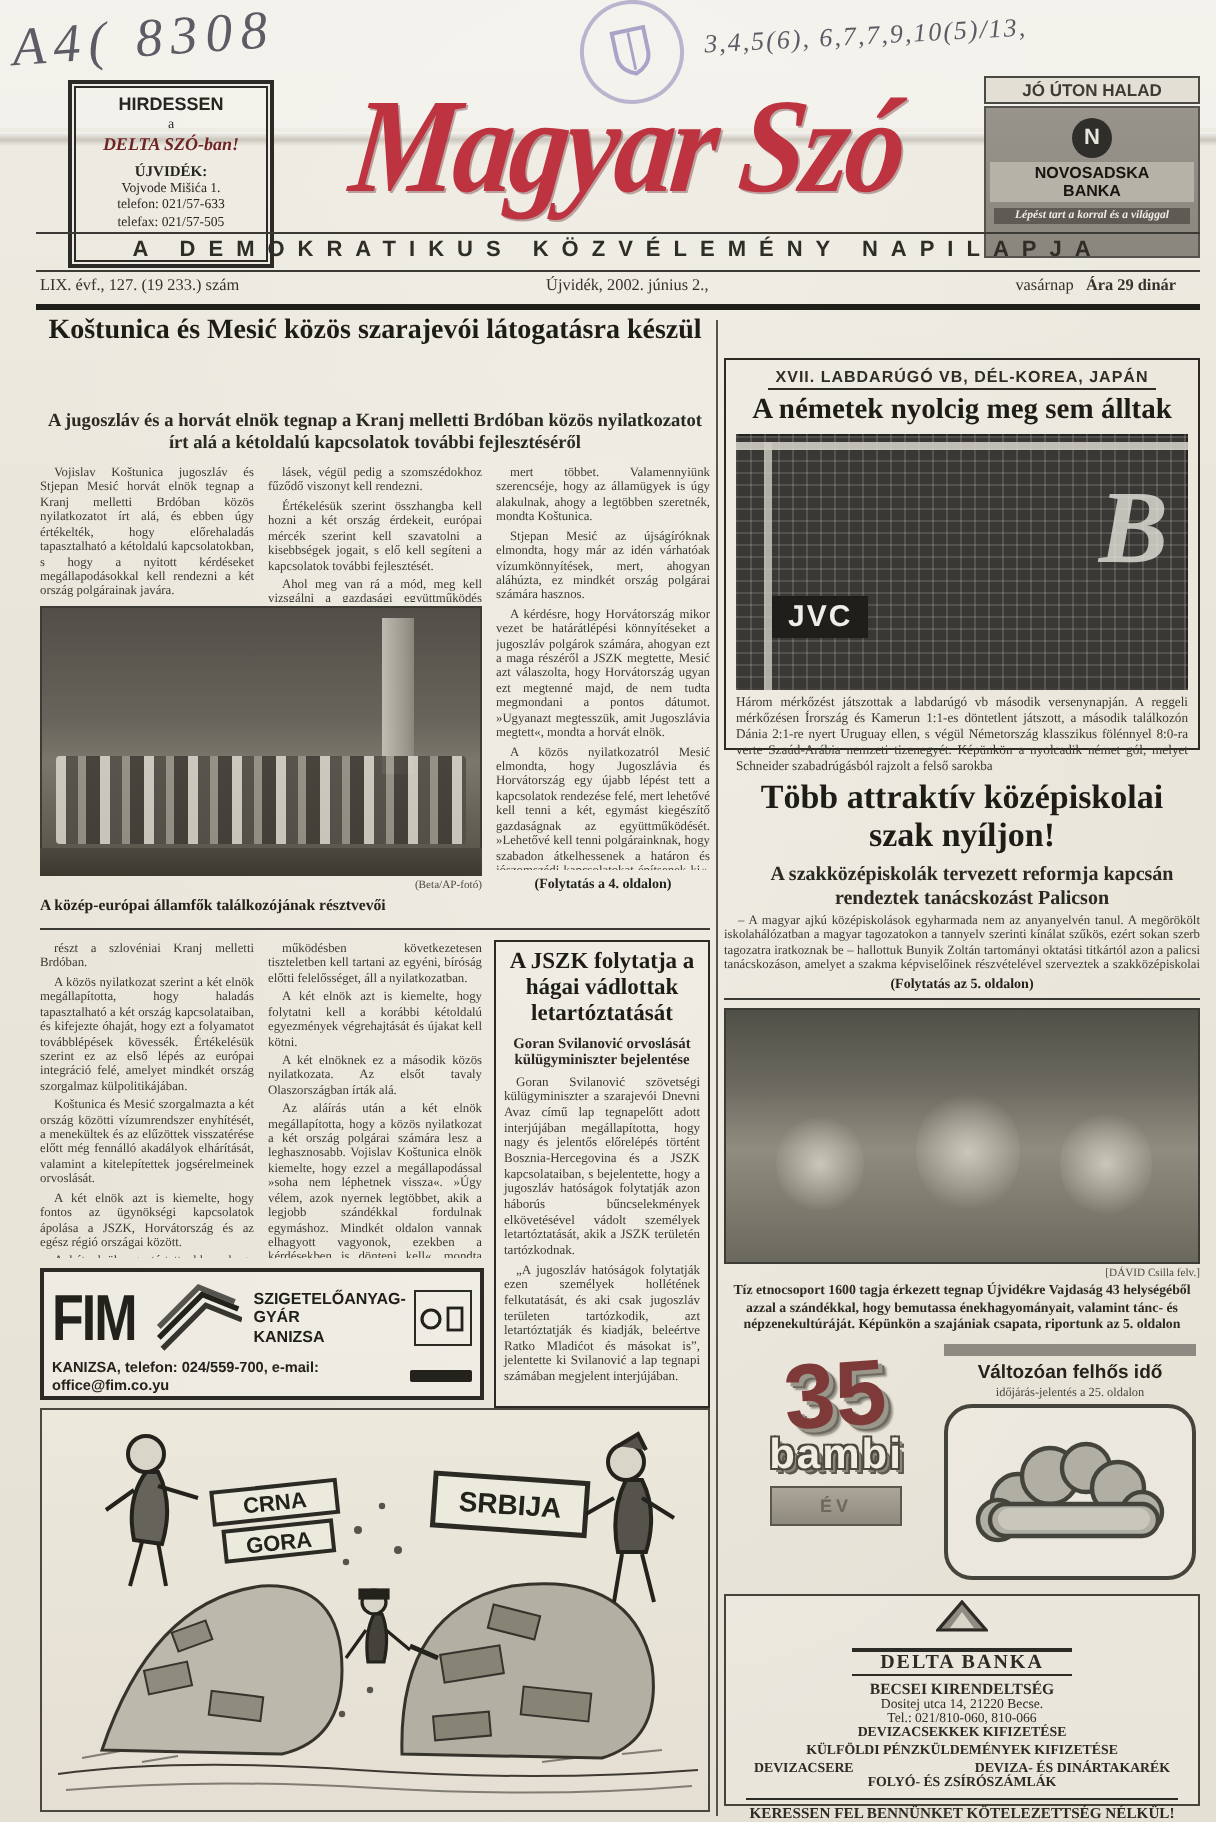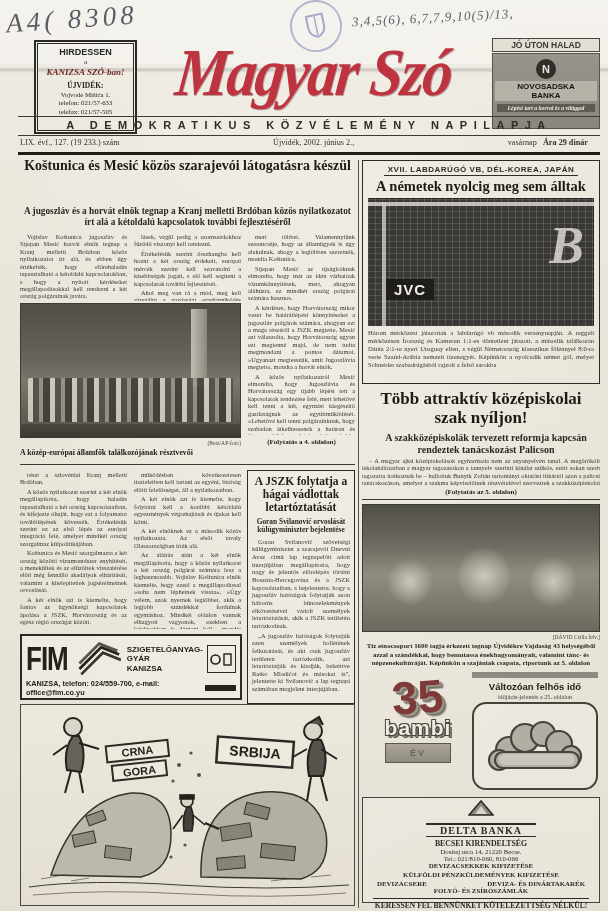--- a/index.html
+++ b/index.html
@@ -86,21 +86,21 @@
   .fim .txt{font-family:"Liberation Sans",sans-serif;font-weight:bold;font-size:8px;line-height:1.15;color:#1f1e19;}
   .fim .cert{width:30px;height:26px;border:1.5px solid #2b2a25;margin-left:4px;display:flex;align-items:center;justify-content:center;gap:2px;}
   .fim .contact{font-family:"Liberation Sans",sans-serif;font-weight:bold;font-size:7.3px;color:#23221d;display:flex;align-items:center;gap:4px;}
   .fim .smudge{display:inline-block;width:34px;height:6px;background:#23221d;border-radius:1px;}
 
   .cartoon{left:20px;top:704px;width:335px;height:202px;border:1px solid #4a483f;box-sizing:border-box;
     background:linear-gradient(180deg,#ece8dc,#e4dfd2);}
 
   
   .vdivider{left:358px;top:160px;width:1px;height:748px;background:#56544b;}
-  .wcbox{left:362px;top:160px;width:238px;height:224px;border:1.5px solid #2b2a25;box-sizing:border-box;padding:4px 5px;}
+  .wcbox{left:362px;top:179px;width:238px;height:196px;border:1.5px solid #2b2a25;box-sizing:border-box;padding:4px 5px;}
   .kicker{font-family:"Liberation Sans",sans-serif;font-weight:bold;font-size:8px;letter-spacing:.5px;
     text-align:center;color:#2e2d27;}
   .kicker span{display:inline-block;border-bottom:1px solid #2e2d27;padding:0 4px 1px;}
   .wc-head{font-weight:bold;font-size:14.5px;text-align:center;margin:2px 0 3px;color:#1d1c17;}
   .photo2{position:relative;height:128px;overflow:hidden;background:#3a3835;box-shadow:inset 0 0 0 1px #24231f;}
   .photo2 .net{position:absolute;inset:0;
     background:repeating-linear-gradient(90deg,rgba(235,233,226,.16) 0 1px,rgba(0,0,0,0) 1px 7px),
                repeating-linear-gradient(0deg,rgba(235,233,226,.14) 0 1px,rgba(0,0,0,0) 1px 6px);}
   .photo2 .bar{position:absolute;left:0;right:0;top:4px;height:4px;background:#d8d5cc;opacity:.85;}
   .photo2 .post{position:absolute;left:14px;top:4px;bottom:0;width:4px;background:#cfccc3;opacity:.8;}
@@ -163,21 +163,21 @@
   <div class="abs stamp">
     <svg width="22" height="26" viewBox="0 0 22 26">
       <path d="M3 2 h16 v12 c0 6 -5 9 -8 10 c-3 -1 -8 -4 -8 -10 z" fill="none" stroke="#7166ab" stroke-width="2"></path>
       <line x1="11" y1="3" x2="11" y2="22" stroke="#7166ab" stroke-width="1.4"></line>
     </svg>
   </div>
 
   <div class="abs adbox-left ctr">
     <div class="b1">HIRDESSEN</div>
     <div class="b2">a</div>
-    <div class="b3">KANIZSA SZÓ-ban!</div>
+    <div class="b3">DELTA SZÓ-ban!</div>
     <div class="b4">ÚJVIDÉK:</div>
     <div class="sm">Vojvode Mišića 1.</div>
     <div class="sm">telefon: 021/57-633</div>
     <div class="sm">telefax: 021/57-505</div>
   </div>
 
   <div class="abs logo">
     <span style="color:#bd3440">Magyar Szó</span>
   </div>
 

